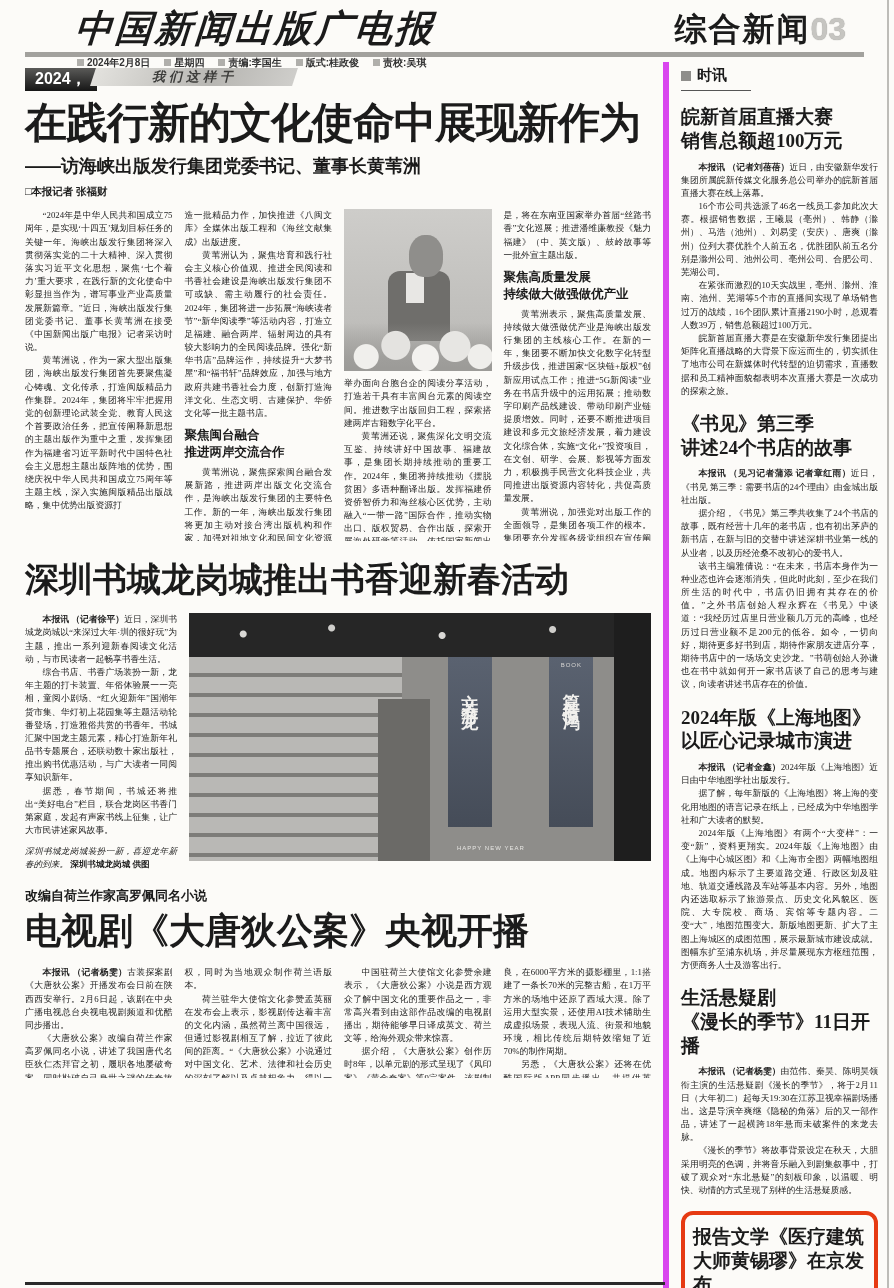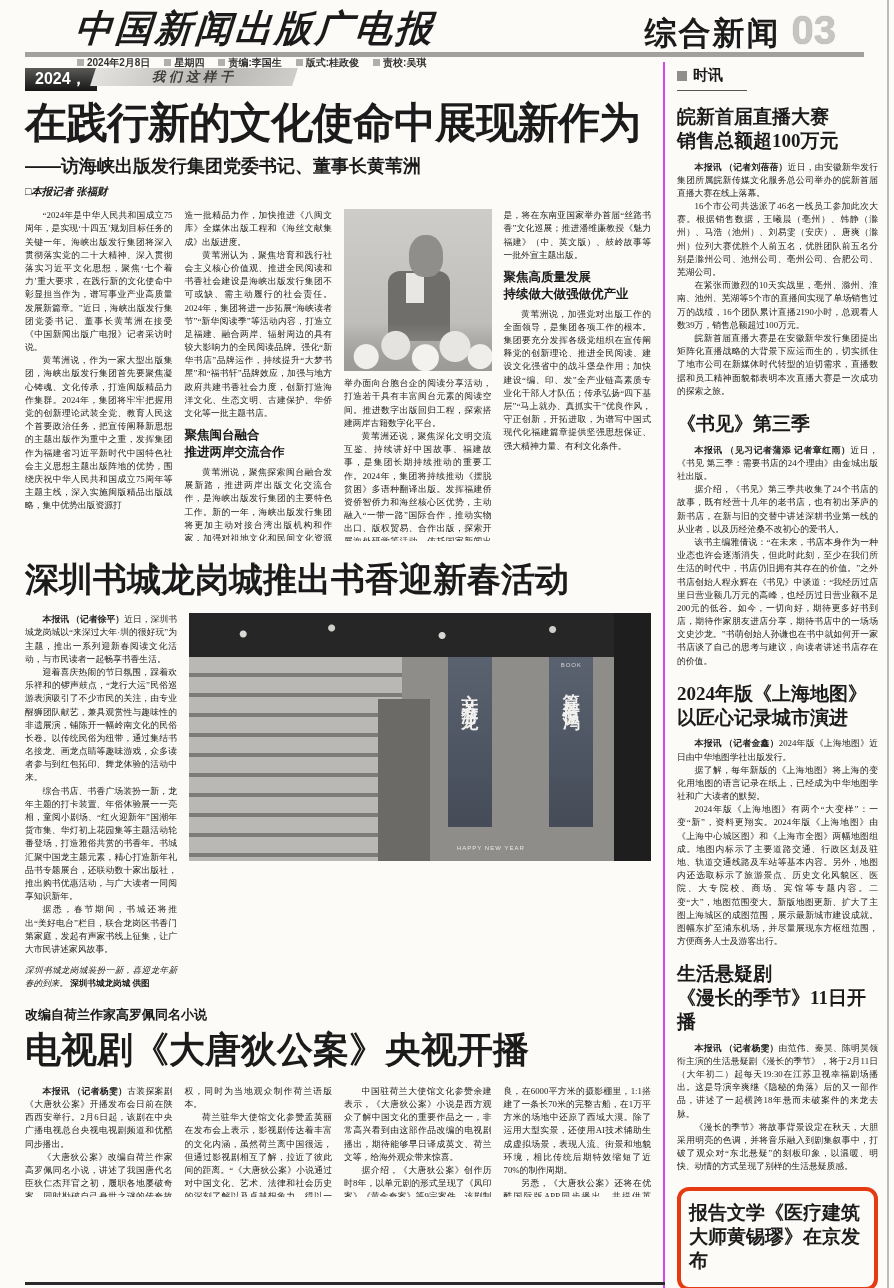--- a/index.html
+++ b/index.html
@@ -7,47 +7,47 @@
   body { font-family:"Liberation Serif","DejaVu Serif",serif; color:#1b1b1b; }
   .page { position:relative; width:894px; height:1288px; background:#fcfbf8; overflow:hidden; margin:0 auto; }
   .edge-line { position:absolute; top:0; bottom:0; right:5px; width:2px; background:#bdbcb8; }
 
   
   .header { position:absolute; top:0; left:25px; right:18px; height:58px; }
   .masthead { position:absolute; left:50px; top:4px; }
   .mast-title { font-size:37px; font-weight:700; font-style:italic; letter-spacing:3px; font-family:"DejaVu Serif",serif; transform:skewX(-4deg); }
   .mast-info { margin-top:2px; margin-left:2px; font-size:10px; color:#333; font-family:"Liberation Sans",sans-serif; font-weight:700; display:flex; gap:14px; }
   .mast-info .sq { display:inline-block; width:7px; height:7px; background:#b0afab; margin-right:3px; }
-  .pagehead { position:absolute; right:40px; top:8px; display:flex; align-items:baseline; gap:11px; }
+  .pagehead { position:absolute; right:30px; top:8px; display:flex; align-items:baseline; gap:0; }
   .pagehead .section { font-size:32px; font-weight:900; letter-spacing:2px; }
-  .pagehead .pnum { font-size:40px; font-weight:900; color:#c6c5c1; text-shadow:0 0 1px #8b8b88; font-family:"Liberation Sans",sans-serif; }
+  .pagehead .pnum { font-size:32px; font-weight:900; color:#c6c5c1; text-shadow:0 0 1px #8b8b88; font-family:"Liberation Sans",sans-serif; }
   .header-bar { position:absolute; left:0; right:12px; top:52px; height:5px; background:#a2a19d; }
 
   
   .content { position:absolute; top:62px; left:25px; right:8px; bottom:0; display:flex; }
   .main { width:638px; padding-right:12px; }
-  .sidebar { flex:1; border-left:2px solid #d946ef; padding:4px 8px 10px 12px; }
+  .sidebar { flex:1; border-left:6px solid #d946ef; padding:4px 8px 10px 12px; }
 
   
   .body-p { font-size:8.8px; line-height:1.5; text-align:justify; text-indent:2em; color:#222; }
   .wire { font-weight:700; }
   .cols { display:flex; gap:12px;justify-content:space-between; }
   .col { flex:1; min-width:0; }
   .sec-head { font-size:12.5px; line-height:1.35; font-weight:700; font-family:"Liberation Sans",sans-serif; margin:7px 0 5px; }
 
   
   .badge { display:flex; align-items:flex-start; height:24px; margin:6px 0 8px; width:270px; }
   .badge-year { background:linear-gradient(#5a5a58,#161616); color:#fff; font-weight:700; font-size:16px; padding:1px 10px; display:flex; align-items:center; font-family:"Liberation Sans",sans-serif; }
   .badge-flag { flex:1; background:linear-gradient(100deg,#e3e2de,#b7b6b2 60%,#cfcecb); transform:skewX(-18deg); margin-left:-4px; display:flex; align-items:center; justify-content:center; }
   .badge-flag span { transform:skewX(18deg); font-style:italic; font-weight:700; font-size:13px; letter-spacing:4px; color:#3c3c3a; }
 
   
   .lead-headline { font-size:42px; font-weight:900; letter-spacing:-1px; line-height:1.1; margin:2px 0 8px; }
   .lead-subhead { font-size:18px; font-weight:700; font-family:"Liberation Sans",sans-serif; margin-bottom:7px; }
-  .lead-byline { font-size:10.5px; font-weight:700; margin-bottom:10px;font-style:italic; }
+  .lead-byline { font-size:10.5px; font-weight:700; margin-bottom:10px; }
   .photo1 { position:relative; width:100%; height:162px; background:linear-gradient(135deg,#dcdbd8,#b9b8b5); overflow:hidden; margin-bottom:6px; }
   .photo1 .backdrop { position:absolute; inset:0; background:linear-gradient(180deg,#cecdca 0%,#bfbebb 70%,#a9a8a5 100%); }
   .photo1 .head { position:absolute; left:44%; top:26px; width:34px; height:42px; border-radius:46% 46% 42% 42%; background:#8f8e8b; }
   .photo1 .suit { position:absolute; left:30%; top:62px; width:62px; height:70px; border-radius:12px 12px 0 0; background:#6f6e6b; }
   .photo1 .shirt { position:absolute; left:42%; top:64px; width:18px; height:30px; background:#e8e7e4; }
   .photo1 .flowers { position:absolute; bottom:-8px; left:0; right:0; height:56px;
       background:radial-gradient(circle at 15% 60%, #f0efec 12px, transparent 13px),
                  radial-gradient(circle at 35% 40%, #e4e3e0 14px, transparent 15px),
                  radial-gradient(circle at 55% 62%, #f3f2ef 13px, transparent 14px),
                  radial-gradient(circle at 75% 42%, #e7e6e3 15px, transparent 16px),
@@ -156,31 +156,31 @@
             </div>
             <p class="body-p" style="text-indent:0;">举办面向台胞台企的阅读分享活动，打造若干具有丰富闽台元素的阅读空间。推进数字出版回归工程，探索搭建两岸古籍数字化平台。</p>
             <p class="body-p">黄苇洲还说，聚焦深化文明交流互鉴、持续讲好中国故事、福建故事，是集团长期持续推动的重要工作。2024年，集团将持续推动《摆脱贫困》多语种翻译出版。发挥福建侨资侨智侨力和海丝核心区优势，主动融入“一带一路”国际合作，推动实物出口、版权贸易、合作出版，探索开展海外研学等活动。依托国家新闻出版走出去工程、福建省地方外宣品等平台和项目，推动福建出版走出去。其中，最有亮点的就</p>
           </div>
           <div class="col">
             <p class="body-p" style="text-indent:0;">是，将在东南亚国家举办首届“丝路书香”文化巡展；推进潘维廉教授《魅力福建》（中、英文版）、鼓岭故事等一批外宣主题出版。</p>
             <div class="sec-head">
               <div>聚焦高质量发展</div>
                 <div>持续做大做强做优产业</div>
             </div>
+            <p class="body-p">黄苇洲表示，聚焦高质量发展、持续做大做强做优产业是海峡出版发行集团的主线核心工作。在新的一年，集团要不断加快文化数字化转型升级步伐，推进国家“区块链+版权”创新应用试点工作；推进“5G新阅读”业务在书店升级中的运用拓展；推动数字印刷产品线建设、带动印刷产业链提质增效。同时，还要不断推进项目建设和多元文旅经济发展，着力建设文化综合体，实施“文化+”投资项目，在文创、研学、会展、影视等方面发力，积极携手民营文化科技企业，共同推进出版资源内容转化，共促高质量发展。</p>
             <p class="body-p">黄苇洲说，加强党对出版工作的全面领导，是集团各项工作的根本。集团要充分发挥各级党组织在宣传阐释党的创新理论、推进全民阅读、建设文化强省中的战斗堡垒作用；加快建设“编、印、发”全产业链高素质专业化干部人才队伍；传承弘扬“四下基层”“马上就办、真抓实干”优良作风，守正创新，开拓进取，为谱写中国式现代化福建篇章提供坚强思想保证、强大精神力量、有利文化条件。</p>
           </div>
         </div>
       </div>
 
       <div>
         <div class="sz-headline">深圳书城龙岗城推出书香迎新春活动</div>
         <div class="sz-row">
           <div class="sz-left">
             <p class="body-p"><b class="wire">本报讯 （记者徐平）</b><span>近日，深圳书城龙岗城以“来深过大年·圳的很好玩”为主题，推出一系列迎新春阅读文化活动，与市民读者一起畅享书香生活。</span></p>
-            <p class="body-p">迎着喜庆热闹的节日氛围，踩着欢乐祥和的锣声鼓点，“龙行大运”民俗巡游表演吸引了不少市民的关注，由专业醒狮团队献艺，兼具观赏性与趣味性的非遗展演，铺陈开一幅岭南文化的民俗长卷。以传统民俗为纽带，通过集结书名接龙、画龙点睛等趣味游戏，众多读者参与到红包拓印、舞龙体验的活动中来。</p>
             <p class="body-p">综合书店、书香广场装扮一新，龙年主题的打卡装置、年俗体验展一一亮相，童阅小剧场、“红火迎新年”国潮年货市集、华灯初上花园集等主题活动轮番登场，打造雅俗共赏的书香年。书城汇聚中国龙主题元素，精心打造新年礼品书专题展台，还联动数十家出版社，推出购书优惠活动，与广大读者一同阅享知识新年。</p>
             <p class="body-p">据悉，春节期间，书城还将推出“美好电台”栏目，联合龙岗区书香门第家庭，发起有声家书线上征集，让广大市民讲述家风故事。</p>
             <p class="caption"><span>深圳书城龙岗城装扮一新，喜迎龙年新春的到来。</span> <span class="credit">深圳书城龙岗城 供图</span></p>
           </div>
           <div class="sz-photo">
             <div class="shelves"></div>
             <div class="ceiling"></div>
             <div class="lights"></div>
             <div class="kiosk"></div>
             <div class="banner b1">
@@ -234,20 +234,21 @@
         </div>
         <p class="body-p"><b class="wire">本报讯 （记者刘蓓蓓）</b><span>近日，由安徽新华发行集团所属皖新传媒文化服务总公司举办的皖新首届直播大赛在线上落幕。</span></p>
         <p class="body-p">16个市公司共选派了46名一线员工参加此次大赛。根据销售数据，王曦晨（亳州）、韩静（滁州）、马浩（池州）、刘易雯（安庆）、唐爽（滁州）位列大赛优胜个人前五名，优胜团队前五名分别是滁州公司、池州公司、亳州公司、合肥公司、芜湖公司。</p>
         <p class="body-p">在紧张而激烈的10天实战里，亳州、滁州、淮南、池州、芜湖等5个市的直播间实现了单场销售过万的战绩，16个团队累计直播2190小时，总观看人数39万，销售总额超过100万元。</p>
         <p class="body-p">皖新首届直播大赛是在安徽新华发行集团提出矩阵化直播战略的大背景下应运而生的，切实抓住了地市公司在新媒体时代转型的迫切需求，直播数据和员工精神面貌都表明本次直播大赛是一次成功的探索之旅。</p>
       </div>
 
       <div class="sb-item">
         <div class="sb-head">
           <div>《书见》第三季</div>
+            <div>讲述24个书店的故事</div>
         </div>
         <p class="body-p"><b class="wire">本报讯 （见习记者蒲添 记者章红雨）</b><span>近日，《书见 第三季：需要书店的24个理由》由金城出版社出版。</span></p>
         <p class="body-p">据介绍，《书见》第三季共收集了24个书店的故事，既有经营十几年的老书店，也有初出茅庐的新书店，在新与旧的交替中讲述深耕书业第一线的从业者，以及历经沧桑不改初心的爱书人。</p>
         <p class="body-p">该书主编雅倩说：“在未来，书店本身作为一种业态也许会逐渐消失，但此时此刻，至少在我们所生活的时代中，书店仍旧拥有其存在的价值。”之外书店创始人程永辉在《书见》中谈道：“我经历过店里日营业额几万元的高峰，也经历过日营业额不足200元的低谷。如今，一切向好，期待更多好书到店，期待作家朋友进店分享，期待书店中的一场场文史沙龙。”书萌创始人孙谦也在书中就如何开一家书店谈了自己的思考与建议，向读者讲述书店存在的价值。</p>
       </div>
 
       <div class="sb-item">
         <div class="sb-head">
           <div>2024年版《上海地图》</div>
             <div>以匠心记录城市演进</div>

